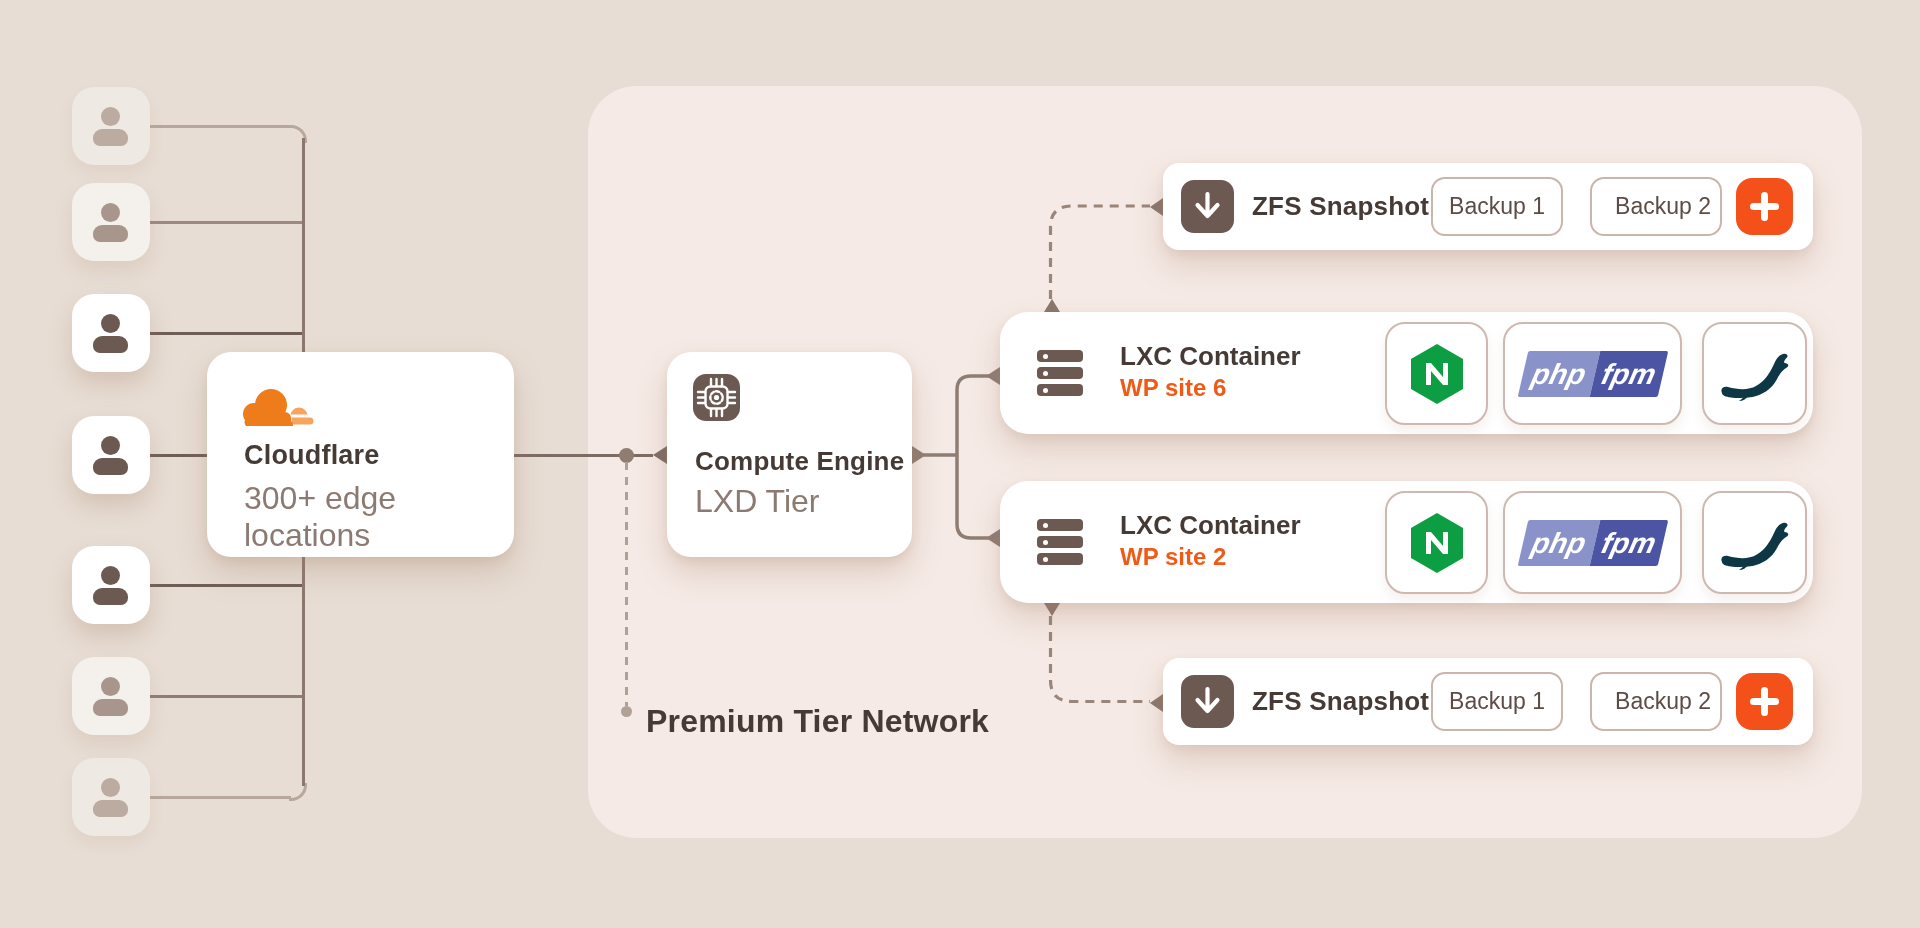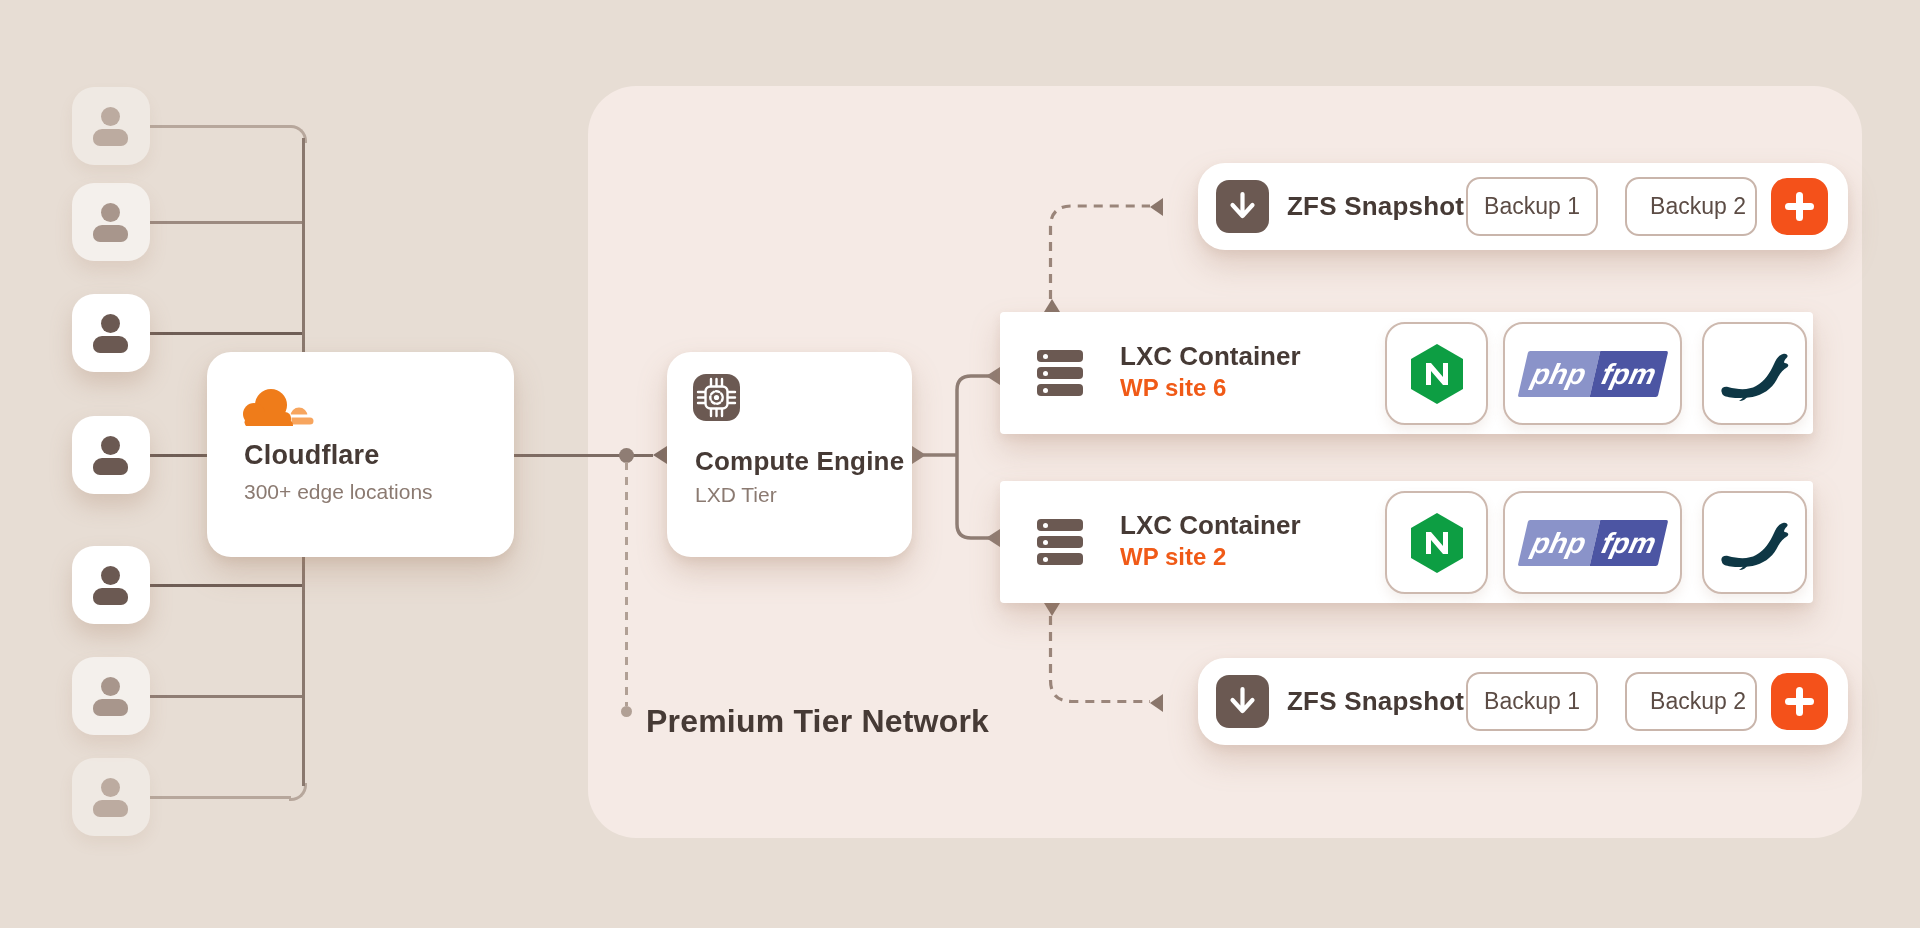--- a/index.html
+++ b/index.html
@@ -27,21 +27,21 @@
   .corner-top{left:289px;top:124.5px;width:15px;height:15px;border-top:3px solid #b7a79c;
     border-right:3px solid #b7a79c;border-top-right-radius:16px;z-index:1;}
   .corner-bot{left:289px;top:783px;width:15px;height:15px;border-bottom:3px solid #b7a79c;
     border-right:3px solid #b7a79c;border-bottom-right-radius:16px;z-index:1;}
   .bus{left:302px;top:138px;width:3px;height:648px;background:#8a786e;z-index:1;}
   
   .card{background:#fff;border-radius:24px;box-shadow:0 16px 30px rgba(166,124,99,.28),0 4px 10px rgba(166,124,99,.14);z-index:3;}
   .cf-card{left:207px;top:352px;width:307px;height:205px;}
   .ce-card{left:667px;top:352px;width:245px;height:205px;}
   .card-title{position:absolute;font-size:27px;font-weight:bold;color:#463a35;letter-spacing:.2px;}
-  .card-sub{position:absolute;font-size:21px;color:#8b7a71;text-align:center;}
+  .card-sub{position:absolute;font-size:32px;color:#8b7a71;}
   
   .hline{height:3px;background:#7d6c64;z-index:2;}
   .foot-left{width:0;height:0;border-top:9px solid transparent;border-bottom:9px solid transparent;
              border-right:14px solid #7d6c64;z-index:2;}
   .foot-right{width:0;height:0;border-top:9px solid transparent;border-bottom:9px solid transparent;
              border-left:14px solid #8f7d74;z-index:2;}
   .foot-up{width:0;height:0;border-left:8px solid transparent;border-right:8px solid transparent;
            border-bottom:13px solid #8a766b;z-index:2;}
   .foot-down{width:0;height:0;border-left:8px solid transparent;border-right:8px solid transparent;
            border-top:13px solid #8a766b;z-index:2;}
@@ -50,39 +50,39 @@
     background:repeating-linear-gradient(to bottom,#b1a095 0 8px,transparent 8px 15px);}
   .net-label{left:646px;top:703px;font-size:32px;font-weight:bold;color:#463a35;z-index:2;letter-spacing:.2px;}
   
   .brown-sq{background:#6b5952;border-radius:13px;display:flex;align-items:center;justify-content:center;}
   
   .srv{position:absolute;left:37px;top:38px;width:46px;height:46px;}
   .srv .bar{position:absolute;left:0;width:46px;height:12px;background:#6b5952;border-radius:4px;}
   .srv .bar:after{content:"";position:absolute;left:6px;top:3.5px;width:5px;height:5px;border-radius:50%;background:#fff;}
   .srv .b1{top:0}.srv .b2{top:17px}.srv .b3{top:34px}
   
-  .row{background:#fff;border-radius:4px;box-shadow:0 16px 30px rgba(166,124,99,.26),0 4px 10px rgba(166,124,99,.12);z-index:3;}
+  .row{background:#fff;border-radius:28px;box-shadow:0 16px 30px rgba(166,124,99,.26),0 4px 10px rgba(166,124,99,.12);z-index:3;}
   .lxc-row{left:1000px;width:813px;height:122px;}
   .r1{top:312px}.r2{top:481px}
   .lxc-text{position:absolute;left:120px;top:27px;}
   .lxc-title{font-size:26px;font-weight:bold;color:#463a35;line-height:34px;}
   .lxc-site{font-size:24px;font-weight:bold;color:#f05a17;line-height:30px;}
   .tile{position:absolute;top:10px;height:103px;background:#fff;border:2px solid #cdb9af;border-radius:20px;
         box-sizing:border-box;display:flex;align-items:center;justify-content:center;
         box-shadow:0 6px 12px rgba(166,124,99,.12);}
   .t-nginx{left:385px;width:103px;}
   .t-php{left:503px;width:179px;}
   .t-seal{left:702px;width:105px;}
   
   .php-logo{display:flex;transform:skewX(-13deg);font-style:italic;font-weight:bold;color:#fff;font-size:29px;}
   .php-seg{height:46px;display:flex;align-items:center;justify-content:center;}
   .php-l{width:72px;background:#8a93c9;border-radius:2px 0 0 2px;}
   .php-r{width:68px;background:#4c55a3;border-radius:0 2px 2px 0;}
   
-  .zfs-row{left:1163px;width:650px;height:87px;border-radius:27px;margin-left:35px;}
+  .zfs-row{left:1163px;width:650px;height:87px;border-radius:16px;}
   .z1{top:163px}.z2{top:658px}
   .zfs-icon{position:absolute;left:18px;top:17px;width:53px;height:53px;}
   .zfs-title{position:absolute;left:89px;top:0;height:87px;display:flex;align-items:center;
              font-size:26px;font-weight:bold;color:#463a35;letter-spacing:.2px;}
   .chip-btn{position:absolute;top:14px;height:59px;border:2px solid #c9b5ab;border-radius:14px;background:#fff;
             box-sizing:border-box;display:flex;align-items:center;justify-content:center;
             font-size:23px;color:#5c4c45;cursor:pointer;}
   .bk1{left:268px;width:132px;}
   .bk2{left:427px;width:132px;padding-left:14px;}
   .plus-btn{position:absolute;left:573px;top:15px;width:57px;height:57px;border-radius:16px;background:#f4511a;cursor:pointer;}

